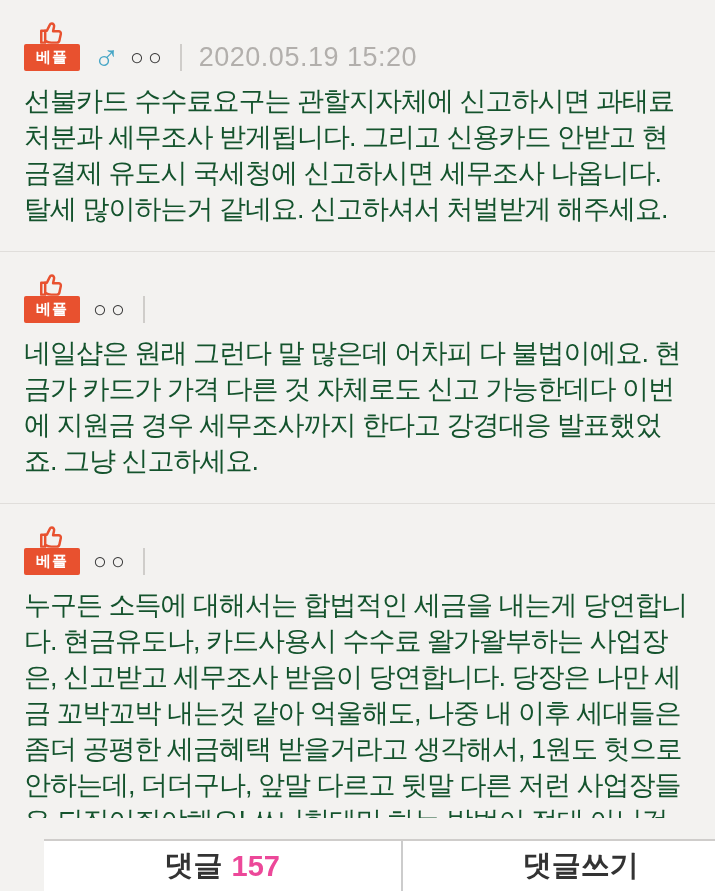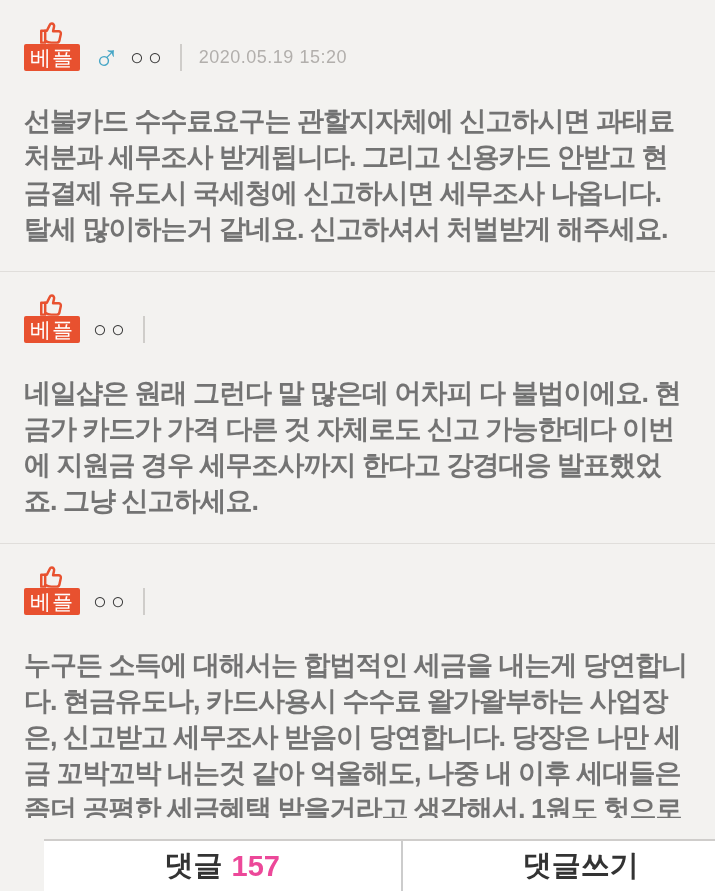--- a/index.html
+++ b/index.html
@@ -22,21 +22,21 @@
 
   .meta { display: flex; align-items: flex-end; }
 
   .badge-wrap { display: flex; flex-direction: column; align-items: center; width: 56px; }
   .thumb-icon { width: 27px; height: 25px; margin-bottom: -1px; }
   .thumb-icon path { fill: none; stroke: #e8512f; stroke-width: 2.2; stroke-linejoin: round; stroke-linecap: round; }
   .badge {
     width: 56px; height: 27px;
     background: #e8512f;
     color: #ffffff;
-    font-size: 21px; font-weight: normal;
+    font-size: 15px; font-weight: bold;
     letter-spacing: 1px;
     display: flex; align-items: center; justify-content: center;
     border-radius: 2px;
   }
 
   .meta-right { display: flex; align-items: center; height: 32px; margin-left: 13px; margin-bottom: -2px; }
   .gender {
     color: #46a6c6;
     font-size: 36px;
     font-weight: bold;
@@ -44,30 +44,29 @@
     margin-right: 10px;
   }
   .username {
     color: #3a3a3a;
     font-size: 23px;
     font-weight: 600;
     letter-spacing: 4px;
     line-height: 30px;
   }
   .meta-sep { width: 2px; height: 27px; background: #cfcdca; margin: 0 17px 0 14px; }
-  .timestamp { color: #b2afac; font-size: 18px; letter-spacing: 0.5px; }
+  .timestamp { color: #b2afac; font-size: 27px; letter-spacing: 0.5px; }
 
   .comment-text {
-    margin-top: 32px;
-    color: #737373;
+    margin-top: 12px;
+    color: #14532d;
     font-size: 27px;
     line-height: 36px;
     letter-spacing: -1px;
     word-break: break-all;
-    font-weight: bold;
   }
 
   
   .bottom-bar {
     position: absolute;
     left: 0; bottom: 0;
     width: 715px; height: 52px;
     background: #ffffff;
     border-top: 2px solid #cfcdcb;
     display: flex;

